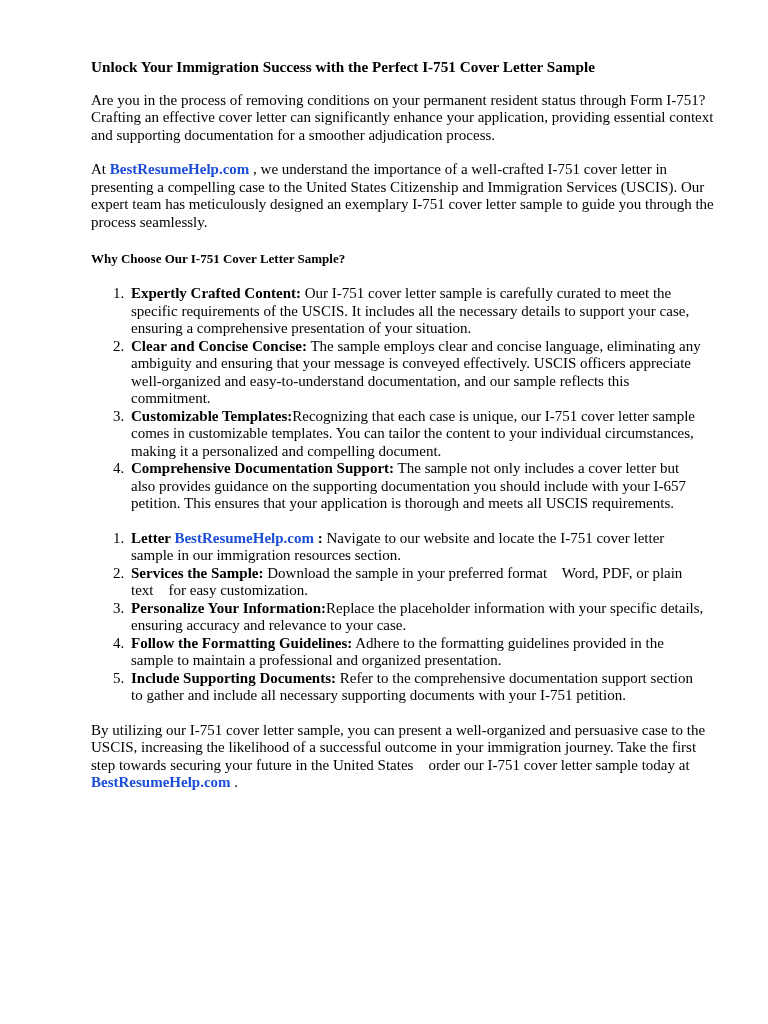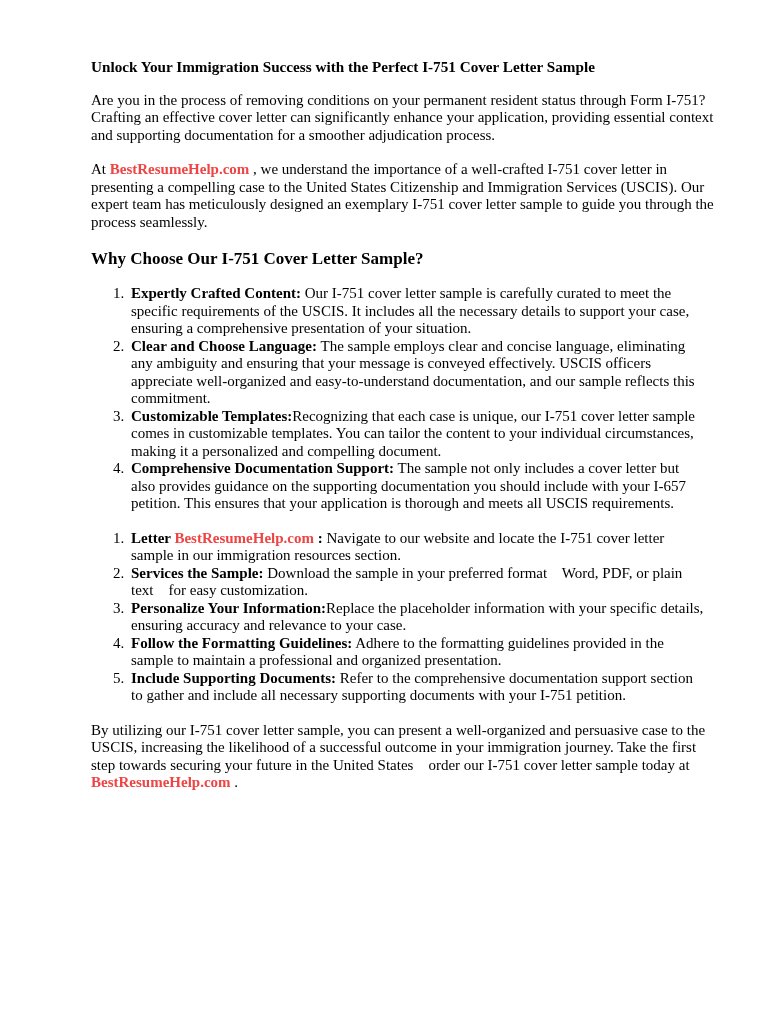--- a/index.html
+++ b/index.html
@@ -17,56 +17,56 @@
     overflow: hidden;
   }
   .title {
     margin: 0 0 16px 0;
     font-weight: bold;
     font-size: 15.2px;
   }
   p.para { margin: 0 0 17px 0; }
   h2.section-heading {
     margin: 0 0 16px 0;
-    font-size: 17px;
+    font-size: 13px;
     line-height: 21px;
     font-weight: bold;
   }
   ol.doc-list {
     margin: 0 16px 17px 0;
     padding-left: 37px;
   }
   ol.doc-list li {
     padding-left: 3px;
     margin: 0;
   }
   .b { font-weight: bold; }
   a.site-link {
-    color: #ef4444;
+    color: #1d4ed8;
     font-weight: bold;
     text-decoration: none;
     cursor: pointer;
   }
 </style>
 </head>
 <body>
 
 <div class="page">
 
   <p class="title">Unlock Your Immigration Success with the Perfect I-751 Cover Letter Sample</p>
 
   <p class="para">Are you in the process of removing conditions on your permanent resident status through Form I-751? Crafting an effective cover letter can significantly enhance your application, providing essential context and supporting documentation for a smoother adjudication process.</p>
 
   <p class="para"><span>At </span><a class="site-link">BestResumeHelp.com</a><span> , we understand the importance of a well-crafted I-751 cover letter in presenting a compelling case to the United States Citizenship and Immigration Services (USCIS). Our expert team has meticulously designed an exemplary I-751 cover letter sample to guide you through the process seamlessly.</span></p>
 
   <h2 class="section-heading">Why Choose Our I-751 Cover Letter Sample?</h2>
 
   <ol class="doc-list">
     <li><span class="b">Expertly Crafted Content:</span><span> Our I-751 cover letter sample is carefully curated to meet the specific requirements of the USCIS. It includes all the necessary details to support your case, ensuring a comprehensive presentation of your situation.</span></li>
-    <li><span class="b">Clear and Choose Language:</span><span> The sample employs clear and concise language, eliminating any ambiguity and ensuring that your message is conveyed effectively. USCIS officers appreciate well-organized and easy-to-understand documentation, and our sample reflects this commitment.</span></li>
+    <li><span class="b">Clear and Concise Concise:</span><span> The sample employs clear and concise language, eliminating any ambiguity and ensuring that your message is conveyed effectively. USCIS officers appreciate well-organized and easy-to-understand documentation, and our sample reflects this commitment.</span></li>
     <li><span class="b">Customizable Templates:</span><span>Recognizing that each case is unique, our I-751 cover letter sample comes in customizable templates. You can tailor the content to your individual circumstances, making it a personalized and compelling document.</span></li>
     <li><span class="b">Comprehensive Documentation Support:</span><span> The sample not only includes a cover letter but also provides guidance on the supporting documentation you should include with your I-657 petition. This ensures that your application is thorough and meets all USCIS requirements.</span></li>
   </ol>
 
 
   <ol class="doc-list">
     <li><span class="b">Letter </span><a class="site-link">BestResumeHelp.com</a><span class="b"> :</span><span> Navigate to our website and locate the I-751 cover letter sample in our immigration resources section.</span></li>
     <li><span class="b">Services the Sample:</span><span> Download the sample in your preferred format &nbsp;&nbsp; Word, PDF, or plain text &nbsp;&nbsp; for easy customization.</span></li>
     <li><span class="b">Personalize Your Information:</span><span>Replace the placeholder information with your specific details, ensuring accuracy and relevance to your case.</span></li>
     <li><span class="b">Follow the Formatting Guidelines:</span><span> Adhere to the formatting guidelines provided in the sample to maintain a professional and organized presentation.</span></li>

